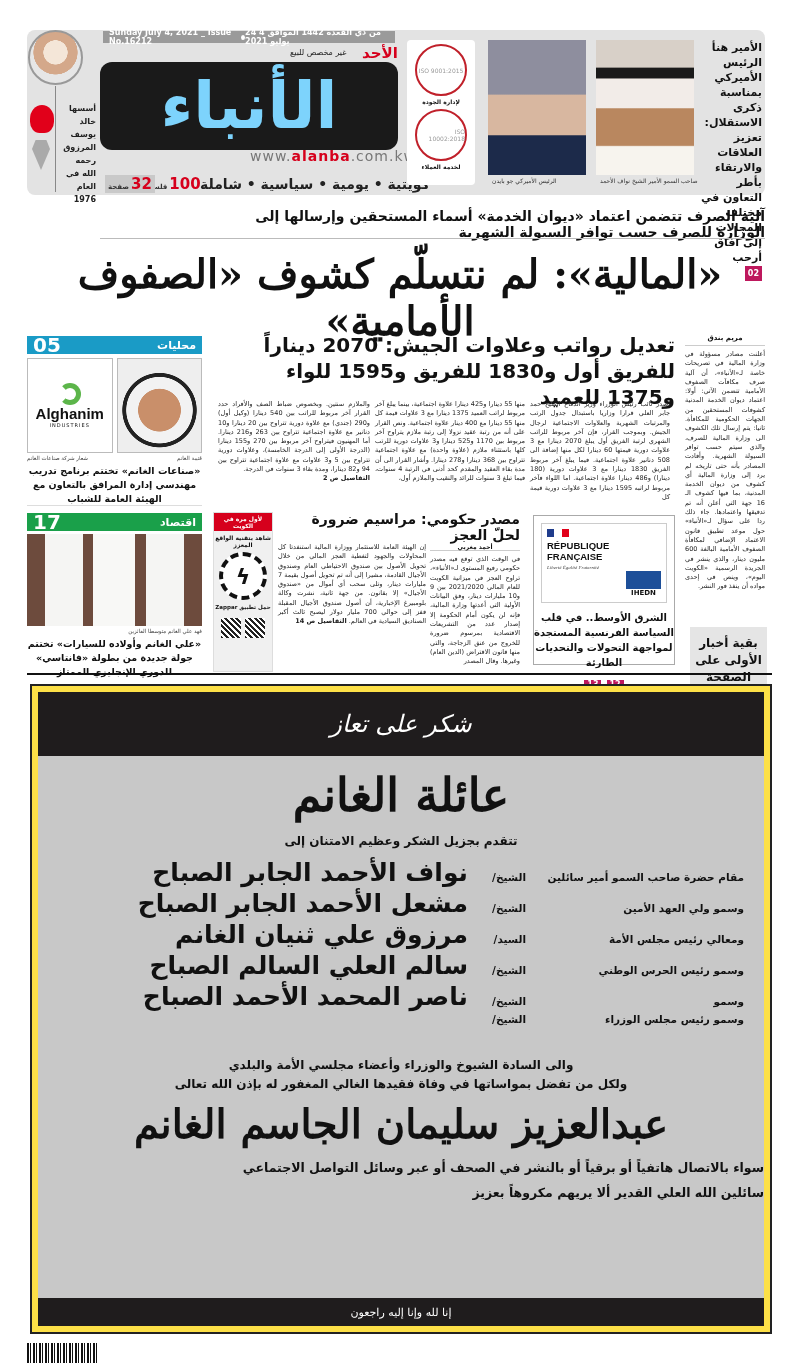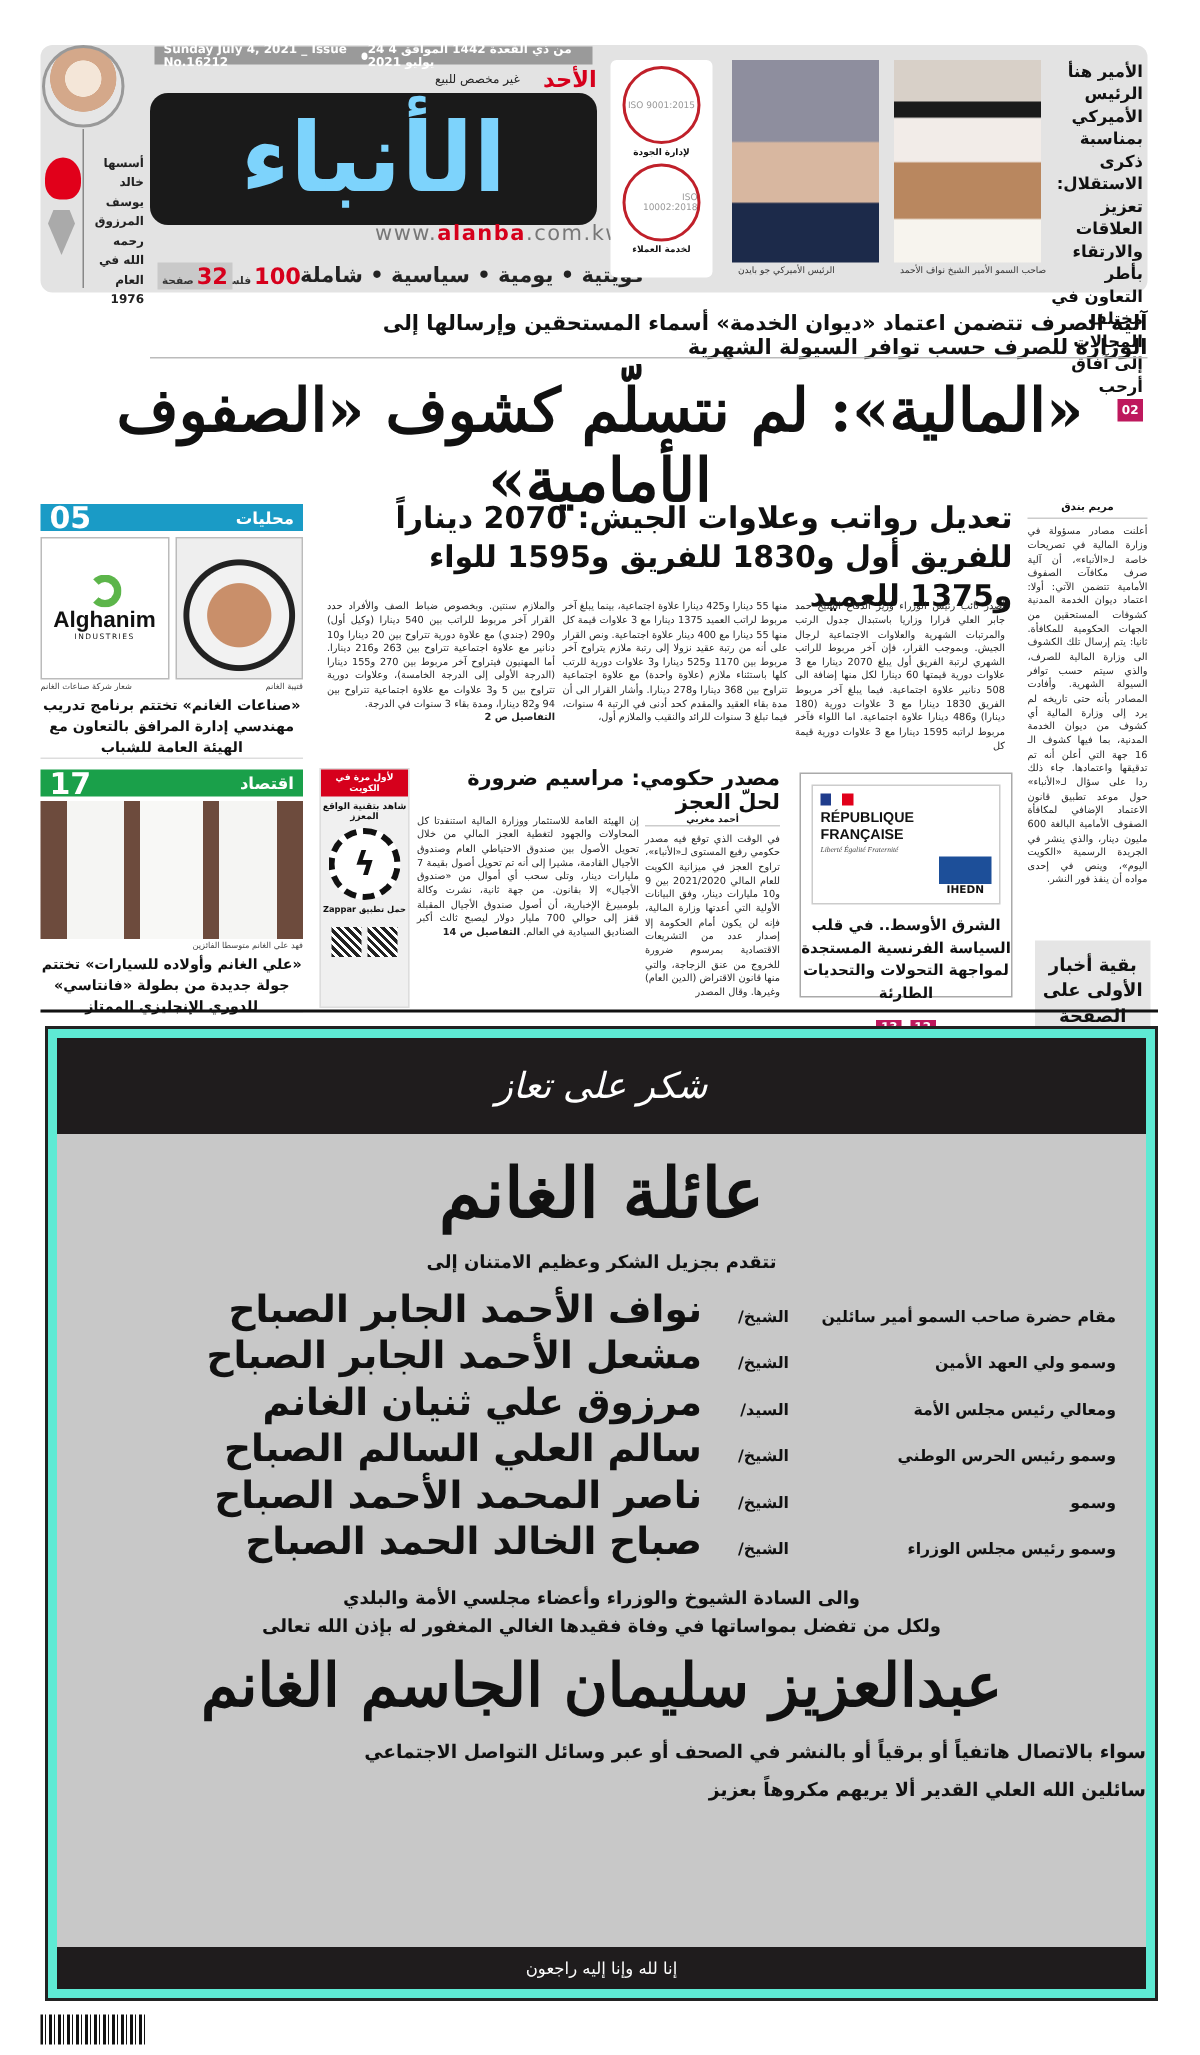--- a/index.html
+++ b/index.html
@@ -93,21 +93,21 @@
   .rf .flag { width: 22px; height: 8px; background: linear-gradient(90deg, #1f3c8c 0 33%, #fff 33% 66%, #e1001a 66%); }
   .rf .n { font-size: 9.5px; font-weight: bold; line-height: 11px; margin-top: 3px; }
   .rf .m { font-size: 5px; font-style: italic; color: #444; line-height: 6px; margin-top: 3px; font-family: "Liberation Serif", serif; }
   .ihedn { width: 35px; height: 66px; background: linear-gradient(180deg, #1d4f99 0 70%, #fff 70%); display: flex; align-items: flex-end; justify-content: center; font-size: 7px; font-weight: bold; direction: ltr; }
   .france-title { font-size: 10px; font-weight: bold; text-align: center; line-height: 15px; }
   .badges { text-align: center; margin-top: 2px; }
 
   .div-rule { left: 27px; top: 673px; width: 745px; height: 2px; background: #111; }
 
   
-  .ad { left: 30px; top: 684px; width: 742px; height: 650px; border: 2px solid #222; background: #5eead4; padding: 6px; }
+  .ad { left: 30px; top: 684px; width: 742px; height: 650px; border: 2px solid #222; background: #fde047; padding: 6px; }
   .ad-inner { width: 100%; height: 100%; background: #c8c8c8; position: relative; }
   .ad-top { height: 64px; background: #1f1c1d; color: #fff; display: flex; align-items: center; justify-content: center; font-family: "DejaVu Serif", serif; font-size: 24px; font-style: italic; }
   .ad-family { text-align: center; font-size: 46px; font-weight: bold; margin-top: 12px; font-family: "DejaVu Serif", serif; }
   .ad-intro { text-align: center; font-size: 12px; font-weight: bold; margin-top: 12px; }
   .ad-rows { margin: 10px 20px 0; }
   .ad-row { display: flex; align-items: baseline; gap: 8px; height: 31px; }
   .ad-row .ttl { font-size: 10.5px; font-weight: bold; width: 210px; text-align: right; white-space: nowrap; }
   .ad-row .hon { font-size: 10.5px; font-weight: bold; width: 50px; }
   .ad-row .nm { font-size: 25px; font-weight: bold; flex: 1; white-space: nowrap; }
   .ad-also { text-align: center; font-size: 12px; font-weight: bold; line-height: 19px; margin-top: 12px; }
@@ -272,21 +272,20 @@
           <span class="nm">سالم العلي السالم الصباح</span>
         </div>
         <div class="ad-row">
           <span class="ttl">وسمو</span>
           <span class="hon">الشيخ/</span>
           <span class="nm">ناصر المحمد الأحمد الصباح</span>
         </div>
         <div class="ad-row">
           <span class="ttl">وسمو رئيس مجلس الوزراء</span>
           <span class="hon">الشيخ/</span>
-          <span class="nm">صباح الخالد الحمد الصباح</span>
         </div>
       </div>
     <div class="ad-also">
       <div>والى السادة الشيوخ والوزراء وأعضاء مجلسي الأمة والبلدي</div>
       <div>ولكل من تفضل بمواساتها في وفاة فقيدها الغالي المغفور له بإذن الله تعالى</div>
     </div>
     <div class="ad-deceased">عبدالعزيز سليمان الجاسم الغانم</div>
     <div class="ad-closing">
       <div>سواء بالاتصال هاتفياً أو برقياً أو بالنشر في الصحف أو عبر وسائل التواصل الاجتماعي</div>
       <div>سائلين الله العلي القدير ألا يريهم مكروهاً بعزيز</div>

